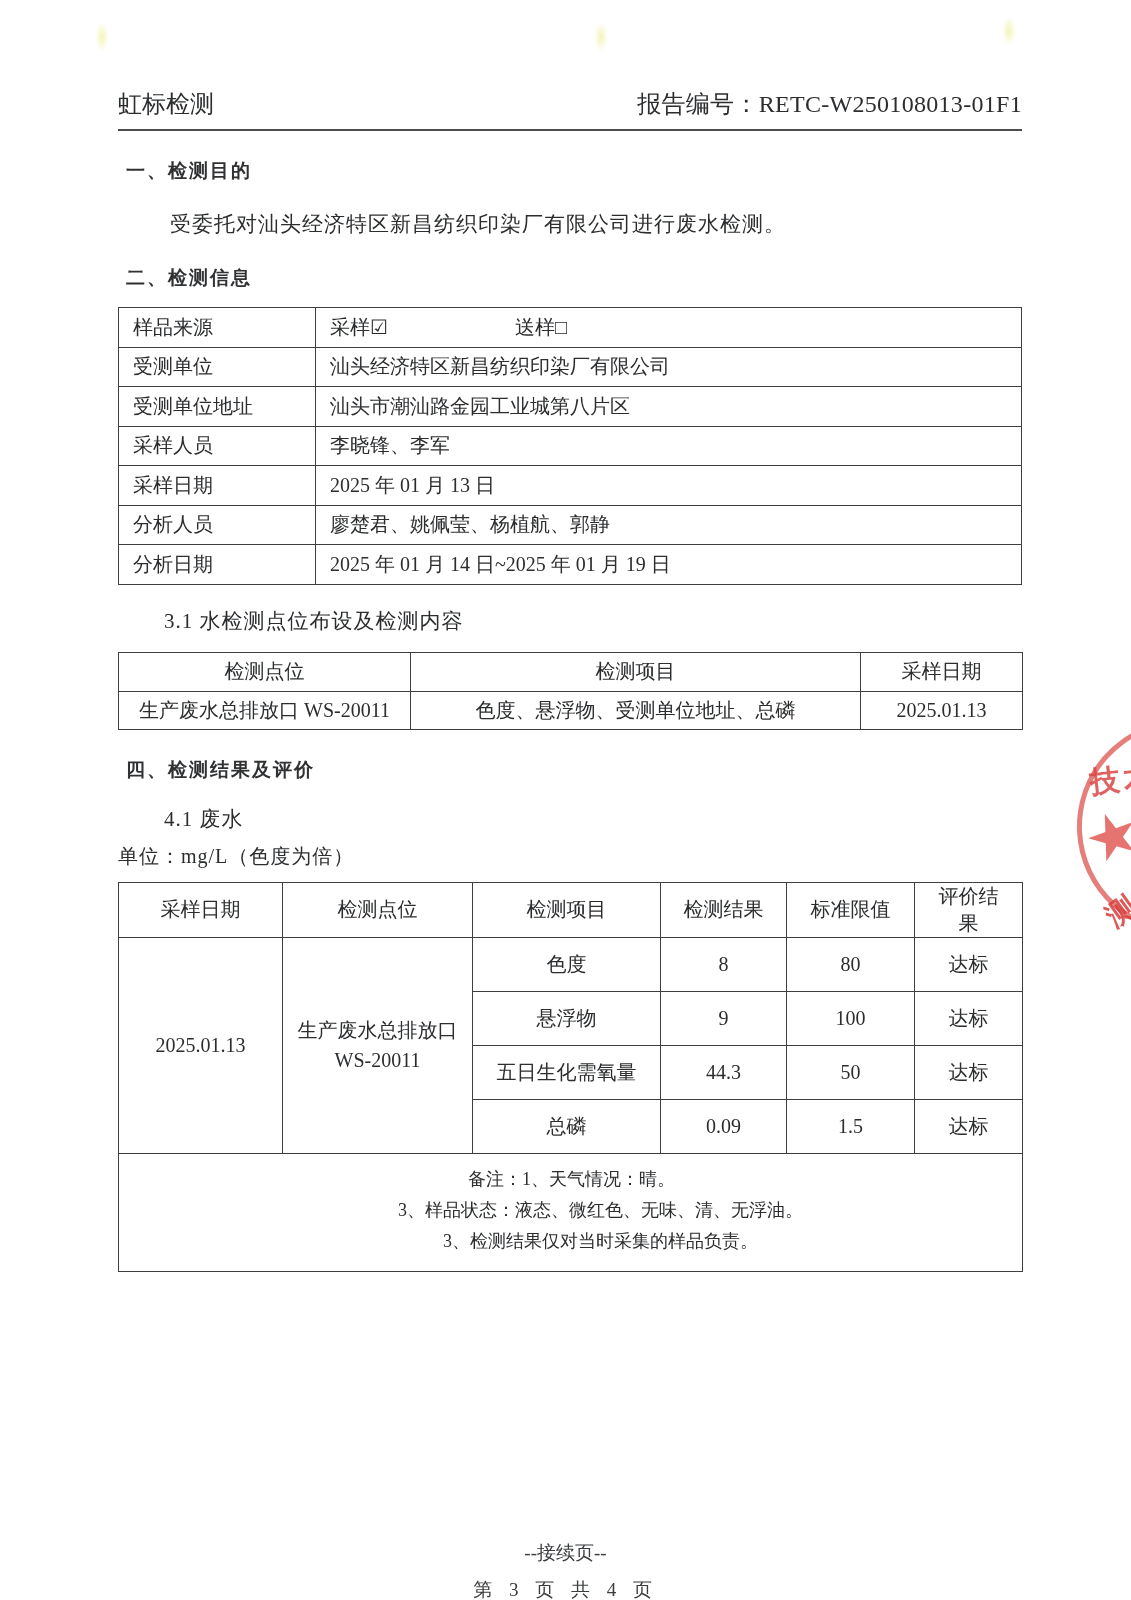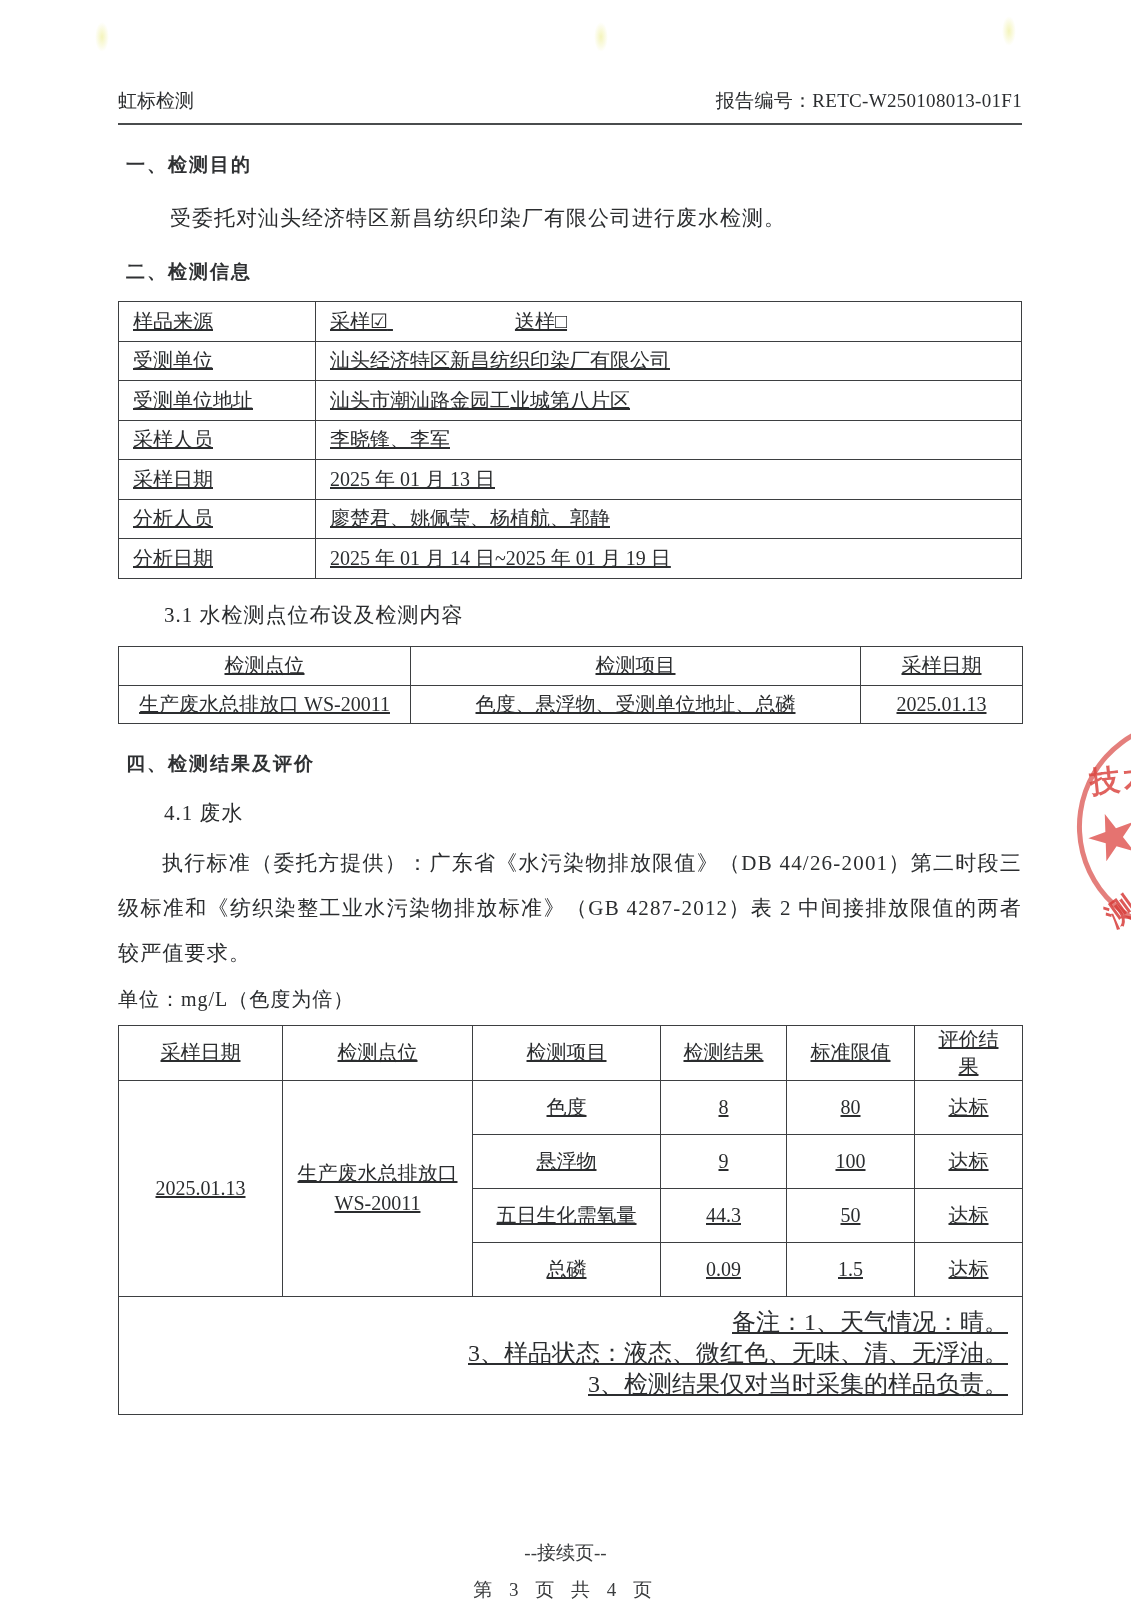--- a/index.html
+++ b/index.html
@@ -15,51 +15,51 @@
     padding:88px 109px 0 118px;
   }
   
   .smudge{position:absolute;width:14px;height:30px;border-radius:50%;
     background:radial-gradient(ellipse at center,rgba(238,238,150,0.65) 0%,rgba(255,255,255,0) 70%);}
   .smudge.s1{left:95px;top:22px;}
   .smudge.s2{left:594px;top:22px;}
   .smudge.s3{left:1002px;top:16px;}
 
   .doc-header{display:flex;justify-content:space-between;align-items:flex-end;
-    font-size:19px;padding-bottom:9px;border-bottom:2px solid #4a4c4e;}
+    font-size:24px;padding-bottom:9px;border-bottom:2px solid #4a4c4e;}
   .doc-header .right{letter-spacing:.3px;}
 
   .sec-title{font-size:19px;font-weight:bold;margin:27px 0 0 8px;letter-spacing:2px;
     font-family:"Liberation Sans","DejaVu Sans",sans-serif;color:#2f3133;}
   .body-line{font-size:21px;margin:26px 0 0 0;text-indent:52px;letter-spacing:1px;}
   .sub-line{font-size:21px;margin:22px 0 0 46px;letter-spacing:1px;}
 
   table{border-collapse:collapse;width:904px;table-layout:fixed;
     font-size:20px;color:#2b2d2f;}
   table,td,th{border:1.6px solid #3d3f41;}
-  td,th{padding:0 14px;font-weight:normal;box-sizing:border-box;text-decoration:underline;}
+  td,th{padding:0 14px;font-weight:normal;box-sizing:border-box;}
 
   .info-table{margin-top:16px;}
   .info-table td{height:39.5px;}
   .info-table .lbl{width:197px;}
   .opt-b{margin-left:122px;}
 
   .content-table{margin-top:17px;text-align:center;}
   .content-table th{height:39px;}
   .content-table td{height:38px;}
 
   .std-par{font-size:21px;line-height:45px;margin:14px 0 0 0;text-indent:44px;
     text-align:justify;letter-spacing:1.2px;}
   .unit-line{font-size:20px;text-align:left;margin:10px 2px 0 0;letter-spacing:1px;}
 
   .result-table{margin-top:12px;text-align:center;}
   .result-table th{height:54px;}
   .result-table td{height:54px;}
-  .result-table .notes-cell{text-align:right;padding:10px 14px 14px 16px;height:auto;
-    font-size:24px;line-height:31px;}
+  .result-table .notes-cell{text-align:center;padding:10px 14px 14px 16px;height:auto;
+    font-size:18px;line-height:31px;}
   .notes-row-line{padding-left:58px;}
   .point-cell div{line-height:30px;}
 
   .page-footer{position:absolute;left:0;top:1540px;width:1131px;text-align:center;
     font-size:19px;color:#3a3c3e;}
   .page-footer .pageno{margin-top:11px;letter-spacing:6px;}
 
   
   .stamp{position:absolute;left:1077px;top:720px;width:212px;height:214px;
     transform:rotate(-14deg);color:#dc5f5c;}
@@ -143,21 +143,20 @@
     <tr>
       <td>生产废水总排放口 WS-20011</td>
       <td>色度、悬浮物、受测单位地址、总磷</td>
       <td>2025.01.13</td>
     </tr>
   </tbody>
     </table>
 
   <div class="sec-title">四、检测结果及评价</div>
   <div class="sub-line">4.1 废水</div>
-  <div class="std-par">执行标准（委托方提供）：广东省《水污染物排放限值》（DB 44/26-2001）第二时段三级标准和《纺织染整工业水污染物排放标准》（GB 4287-2012）表 2 中间接排放限值的两者较严值要求。</div>
   <div class="unit-line">单位：mg/L（色度为倍）</div>
 
   <table class="result-table">
     <colgroup>
       <col style="width:164px">
         <col style="width:190px">
         <col style="width:188px">
       <col style="width:126px">
         <col style="width:128px">
         <col style="width:108px">

